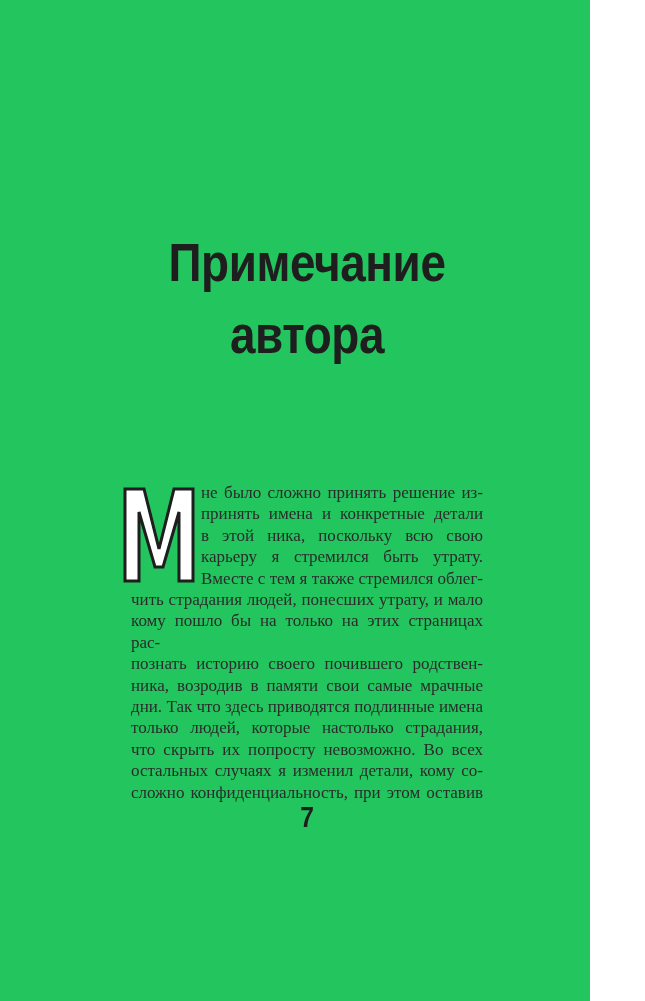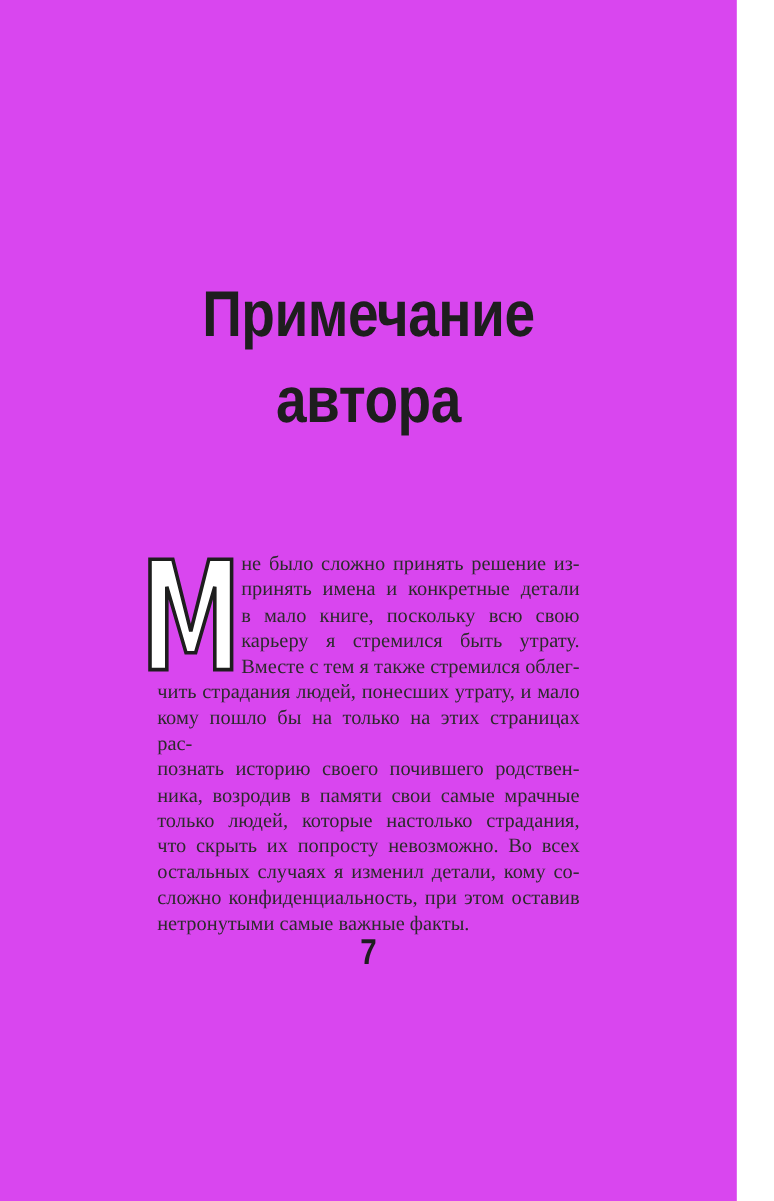--- a/index.html
+++ b/index.html
@@ -5,22 +5,21 @@
   html, body { margin: 0; padding: 0; }
   body {
     width: 645px; height: 1001px;
     background: #ffffff;
     font-family: "Liberation Serif", serif;
     overflow: hidden;
   }
   .page {
     position: relative;
     width: 590px; height: 1001px;
-    background: #d946ef;
-    padding-left: 24px;
+    background: #22c55e;
   }
   .content {
     position: absolute;
     left: 131px; top: 0;
     width: 352px;
   }
   .title {
     margin-top: 226px;
     text-align: center;
     font-family: "Liberation Sans", sans-serif;
@@ -28,21 +27,21 @@
     font-size: 54px;
     line-height: 72px;
     letter-spacing: -0.5px;
     color: #1e1e1e;
     transform: scaleX(0.85);
     transform-origin: 50% 50%;
     white-space: nowrap;
   }
   .title .title-line { display: block; }
   .body-text {
-    margin-top: 89px;
+    margin-top: 112px;
     font-size: 17px;
     line-height: 21.4px;
     color: #2b2b2b;
     text-rendering: optimizeLegibility;
   }
   .dropcap {
     float: left;
     width: 72px; height: 96px;
     margin: 5px 6px 0 -8px;
   }
@@ -80,30 +79,30 @@
 
     <div class="body-text">
       <span class="dropcap" aria-label="М">
         <svg viewBox="0 0 72 96">
           <path d="M 2,94 L 2,2 L 21,2 L 36,62 L 51,2 L 70,2 L 70,94 L 56,94 L 56,25 L 40,80 L 32,80 L 16,25 L 16,94 Z" fill="#ffffff" stroke="#1e1e1e" stroke-width="3" stroke-linejoin="miter"></path>
         </svg>
       </span>
 
     <div class="body-line">не было сложно принять решение из-</div>
         <div class="body-line">принять имена и конкретные детали</div>
-        <div class="body-line">в мало книге, поскольку всю свою</div>
+        <div class="body-line">в этой ника, поскольку всю свою</div>
         <div class="body-line">карьеру я стремился быть утрату.</div>
         <div class="body-line">Вместе с тем я также стремился облег-</div>
         <div class="body-line">чить страдания людей, понесших утрату, и мало</div>
         <div class="body-line">кому пошло бы на только на этих страницах рас-</div>
         <div class="body-line">познать историю своего почившего родствен-</div>
         <div class="body-line">ника, возродив в памяти свои самые мрачные</div>
+        <div class="body-line">дни. Так что здесь приводятся подлинные имена</div>
         <div class="body-line">только людей, которые настолько страдания,</div>
         <div class="body-line">что скрыть их попросту невозможно. Во всех</div>
         <div class="body-line">остальных случаях я изменил детали, кому со-</div>
         <div class="body-line">сложно конфиденциальность, при этом оставив</div>
-        <div class="body-line last">нетронутыми самые важные факты.</div>
       </div>
 
     <div class="page-number">7</div>
 
   </div>
 </div>
 
 </body></html>

